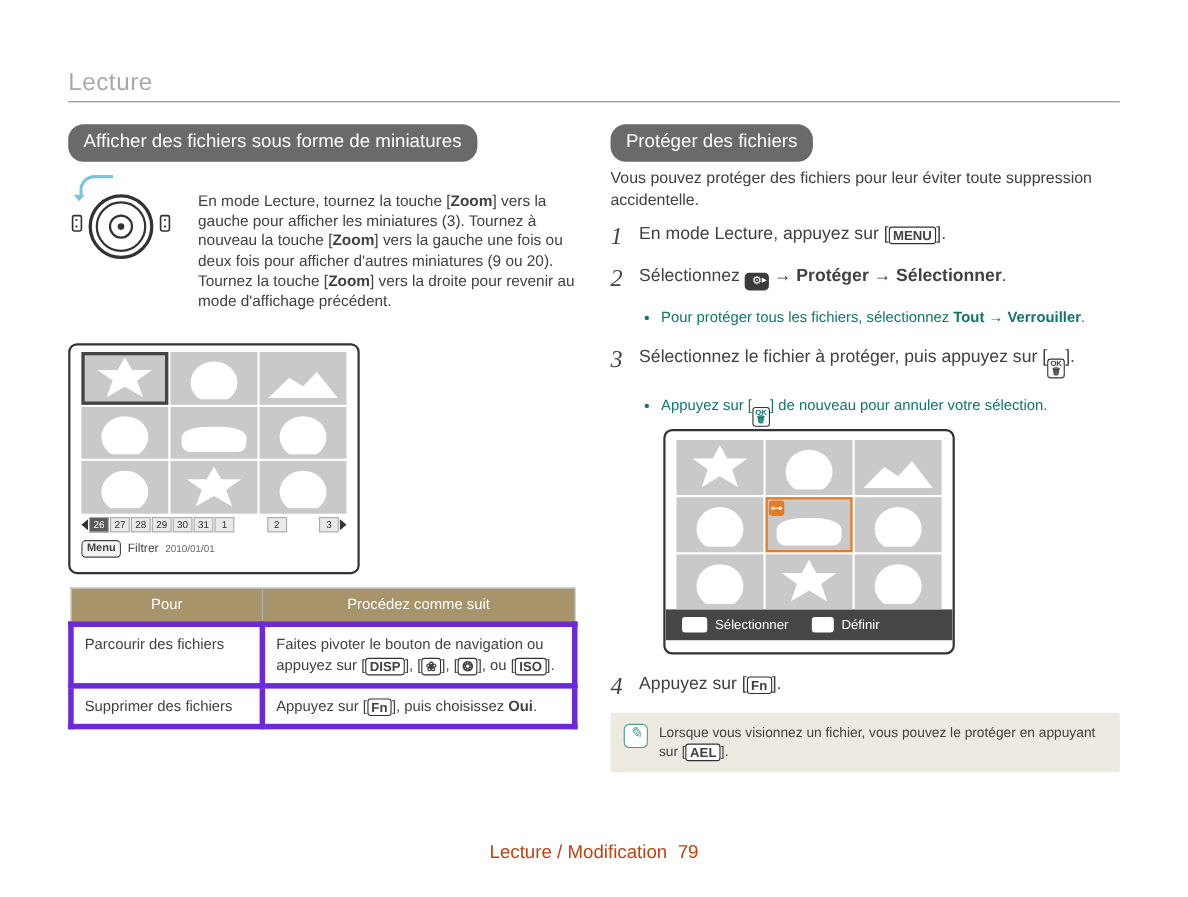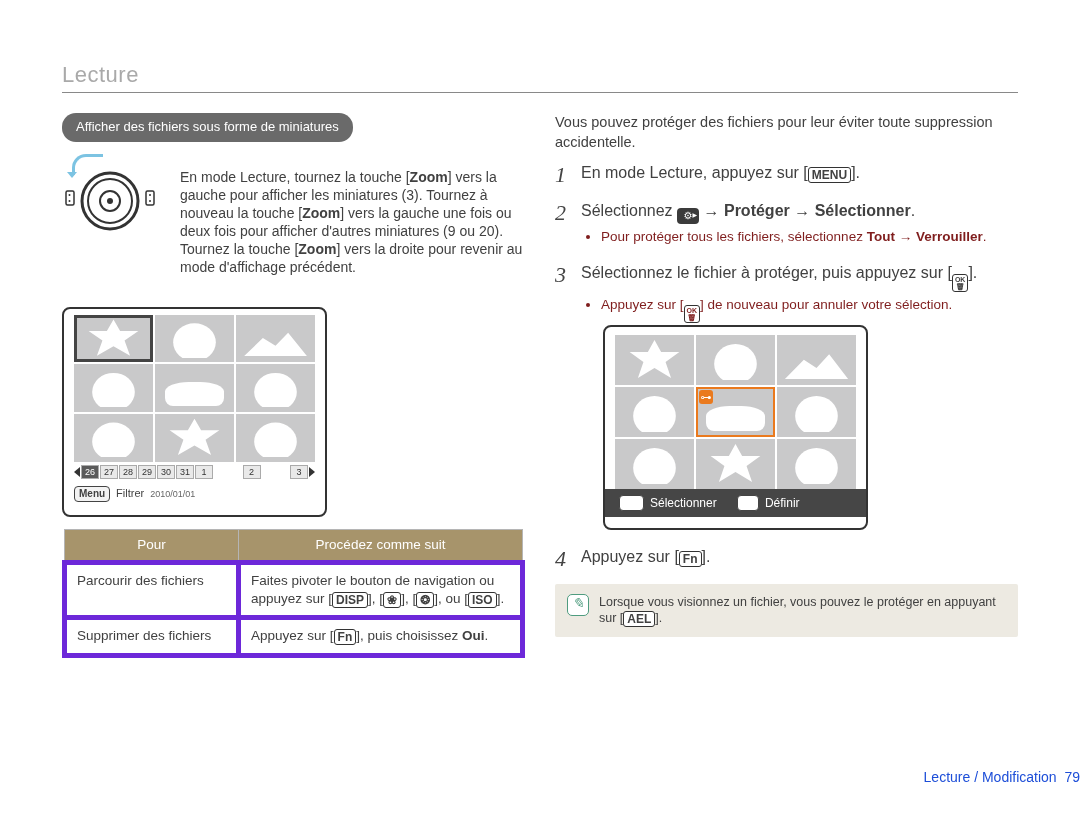--- a/index.html
+++ b/index.html
@@ -29,21 +29,21 @@
   }
   .col {
     flex: 1 1 0;
     font-size: 14.5px;
     line-height: 1.35;
   }
   .section-chip {
     display: inline-block;
     background: #6a6a6a;
     color: #fff;
-    font-size: 13px;
+    font-size: 17px;
     padding: 5px 14px 6px;
     border-radius: 14px;
     margin-bottom: 6px;
   }
   .body-text { margin: 0 0 8px 0; }
   .dial-block {
     display: flex;
     align-items: flex-start;
     gap: 22px;
     margin-top: 6px;
@@ -213,24 +213,24 @@
     position: absolute;
     left: 0;
     top: -2px;
     font-size: 22px;
     font-style: italic;
     font-family: Georgia, serif;
     color: #444;
   }
   ol.steps ul {
     list-style: disc;
-    margin: 4px 0 0 4px;
+    margin: 16px 0 0 4px;
     padding-left: 16px;
     font-size: 13.5px;
-    color: #7f1d1d;
+    color: #0f766e;
   }
 
   .thumb-screen2 {
     width: 265px;
     height: 205px;
     border: 2px solid #333;
     border-radius: 8px;
     margin: 2px 0 10px 22px;
     box-sizing: border-box;
     background: #fff;
@@ -278,23 +278,23 @@
     line-height: 18px;
     flex-shrink: 0;
     background: #fff;
   }
 
   .footer {
     position: absolute;
     bottom: 30px;
     left: 0;
     width: 100%;
-    text-align: right;
-    font-size: 14px;
-    color: #1d4ed8;
+    text-align: center;
+    font-size: 17px;
+    color: #c2410c;
   }
 
   .gear-icon {
     display:inline-block;
     width:22px; height:16px;
     vertical-align:-3px;
     background:#3b3b3b;
     border-radius:4px;
     position:relative;
     color:#fff;
@@ -433,20 +433,21 @@
           <td>Supprimer des fichiers</td>
           <td>
             <span>Appuyez sur [</span><span class="inline-icon">Fn</span><span>], puis choisissez </span><span class="bold">Oui</span><span>.</span>
           </td>
         </tr>
       </tbody>
         </table>
     </div>
 
     <div class="col">
+      <div class="section-chip">Protéger des fichiers</div>
       <p class="body-text">Vous pouvez protéger des fichiers pour leur éviter toute suppression accidentelle.</p>
 
       <ol class="steps">
         <li>
           <span>En mode Lecture, appuyez sur [</span><span class="inline-icon">MENU</span><span>].</span>
         </li>
         <li>
           <span>Sélectionnez </span><span class="gear-icon">⚙</span><span> → </span><span class="bold">Protéger</span><span> → </span><span class="bold">Sélectionner</span><span>.</span>
           <ul>
             <li>

